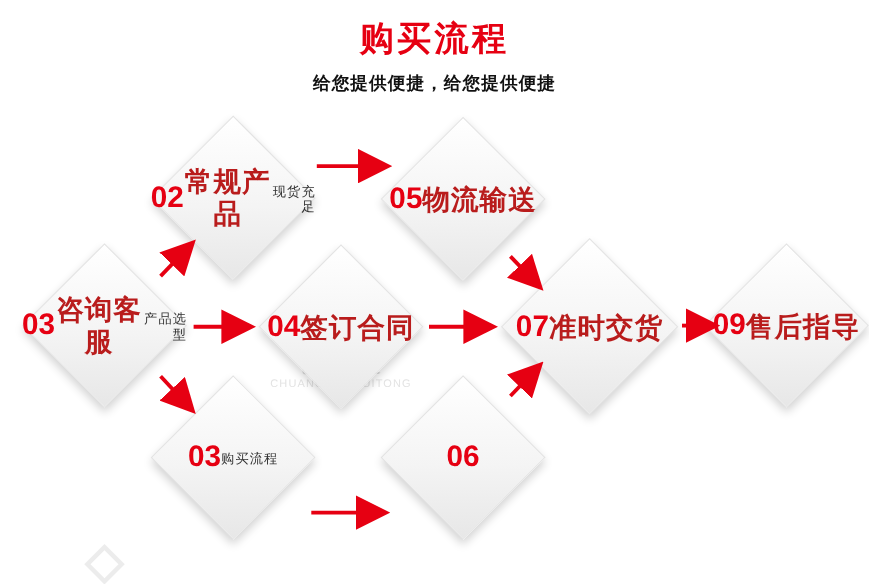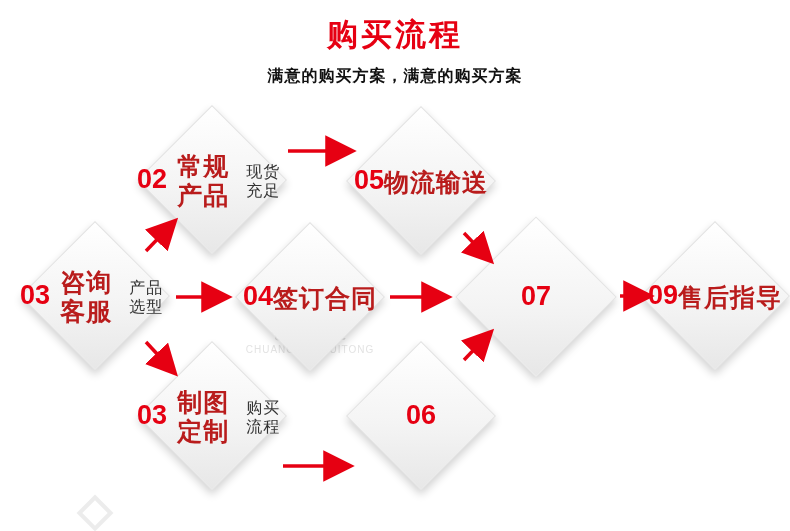--- a/index.html
+++ b/index.html
@@ -32,21 +32,21 @@
     border:1px solid #e3e3e3;
     box-shadow:3px 3px 9px rgba(0,0,0,0.18);
   }
   .node-content{
     position:absolute;inset:0;z-index:2;
     display:flex;flex-direction:row;align-items:center;justify-content:center;
     text-align:center;line-height:1.15;
   }
   .num{font-size:27px;font-weight:bold;color:#e60012;}
   .node-title{font-size:25px;font-weight:bold;color:#b91c1c;margin-top:2px;letter-spacing:1px;}
-  .node-sub{font-size:16px;color:#333;margin-top:3px;letter-spacing:1px;}
+  .node-sub{font-size:12px;color:#333;margin-top:3px;letter-spacing:1px;text-align:right;}
 
   
   .node-01{left:20px;top:221px;}
   .node-02{left:137px;top:105px;}
   .node-03{left:137px;top:341px;}
   .node-04{left:235px;top:222px;}
   .node-05{left:346px;top:106px;}
   .node-06{left:346px;top:341px;}
   .node-07{left:461px;top:222px;}
   .node-09{left:640px;top:221px;}
@@ -75,21 +75,21 @@
     border:4px solid #ececec;transform:rotate(45deg);
   }
 </style>
 </head>
 <body>
 
 <div class="stage">
 
   <div class="header">
     <div class="title">购买流程</div>
-    <div class="subtitle">满意的购买方案，满意的购买方案</div>
+    <div class="subtitle">给您提供便捷，给您提供便捷</div>
   </div>
 
   <div class="watermark">
     <div class="wm-diamond"></div>
     <div class="wm-cn">创联汇通</div>
     <div class="wm-en">CHUANGLIANHUITONG</div>
   </div>
   <div class="watermark-corner">
     <div class="wm-diamond-sm"></div>
   </div>
@@ -126,21 +126,20 @@
       <div class="num">02</div>
       <div class="node-title">常规产品</div>
       <div class="node-sub">现货充足</div>
     </div>
   </div>
 
   <div class="node node-03">
     <div class="diamond"></div>
     <div class="node-content">
       <div class="num">03</div>
-      <div class="node-title">制图定制</div>
       <div class="node-sub">购买流程</div>
     </div>
   </div>
 
   <div class="node node-04">
     <div class="diamond"></div>
     <div class="node-content">
       <div class="num">04</div>
       <div class="node-title">签订合同</div>
     </div>
@@ -158,20 +157,21 @@
     <div class="diamond"></div>
     <div class="node-content">
       <div class="num">06</div>
     </div>
   </div>
 
   <div class="node node-07">
     <div class="diamond"></div>
     <div class="node-content">
       <div class="num">07</div>
+      <div class="node-title">准时交货</div>
     </div>
   </div>
 
   <div class="node node-09">
     <div class="diamond"></div>
     <div class="node-content">
       <div class="num">09</div>
       <div class="node-title">售后指导</div>
     </div>
   </div>

